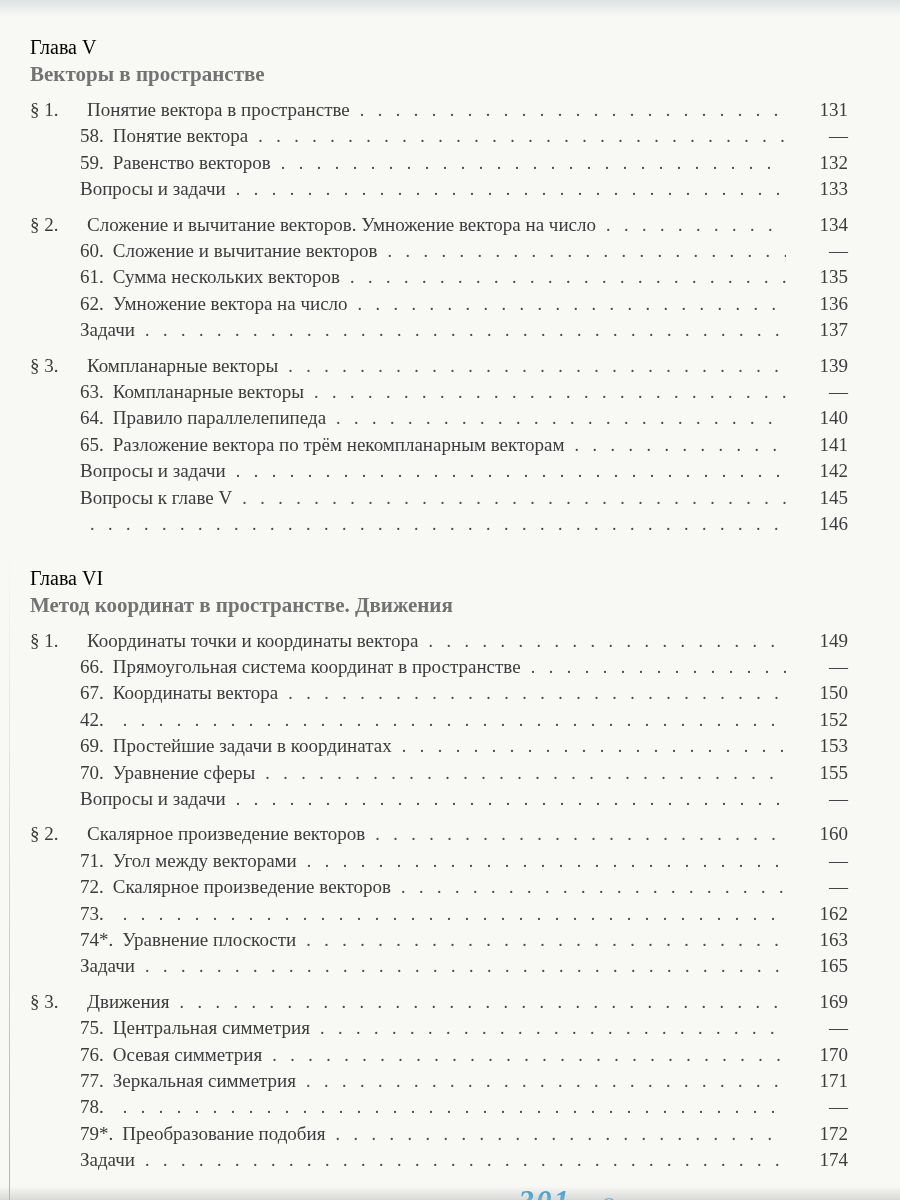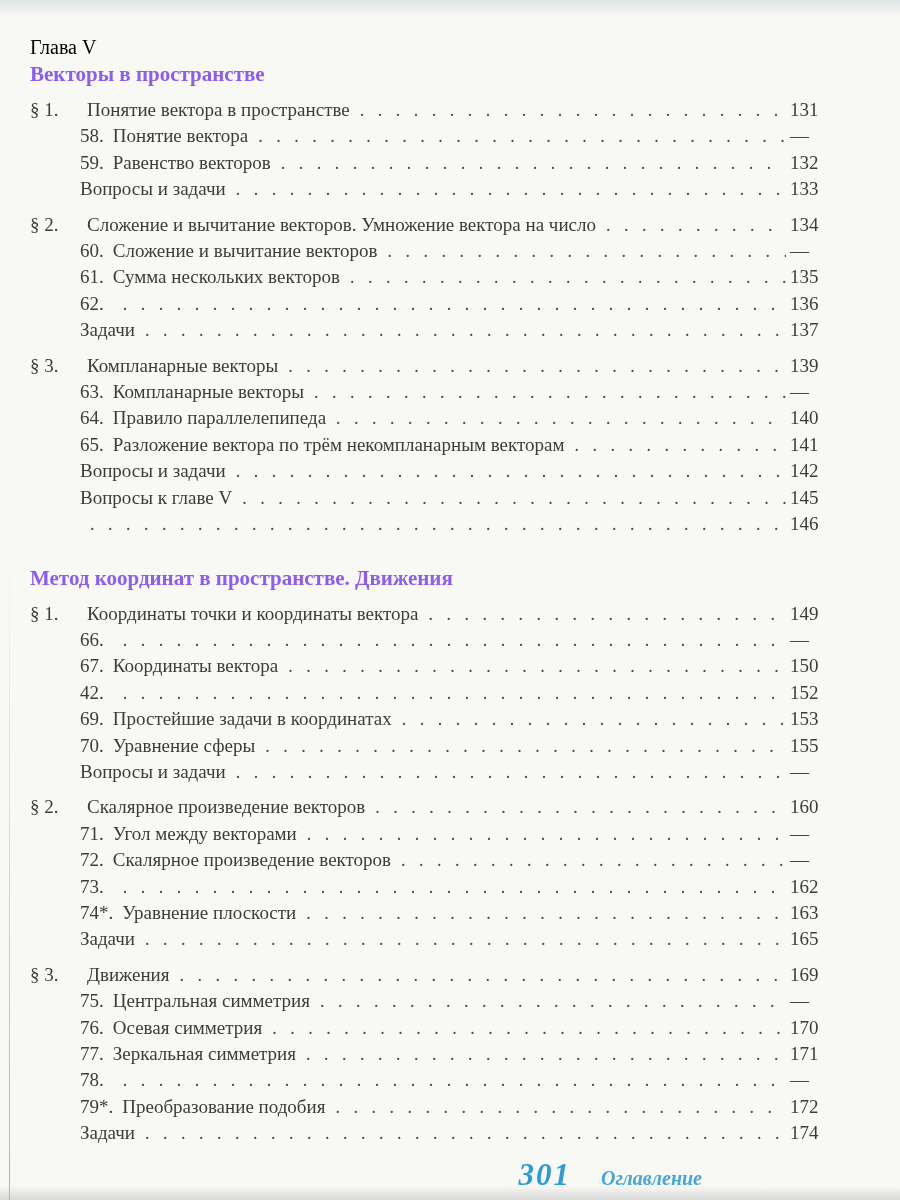--- a/index.html
+++ b/index.html
@@ -16,39 +16,39 @@
     background: linear-gradient(180deg, rgba(198,210,214,.55), rgba(198,210,214,0)); pointer-events:none; }
   .scan-bottom { position:absolute; left:0; bottom:0; right:0; height:14px;
     background: linear-gradient(0deg, rgba(185,188,186,.5), rgba(185,188,186,0)); pointer-events:none; }
   .scan-edge { position:absolute; left:9px; top:0; bottom:0; width:1px;
     background: linear-gradient(180deg, rgba(150,155,158,0) 45%, rgba(150,155,158,.35) 72%, rgba(115,120,124,.55) 100%);
     pointer-events:none; }
 
   .page { padding: 34px 52px 0 30px; }
 
   .ch-label { font-size: 20px; color: #000000; line-height: 26px; }
-  .ch-title { font-size: 21px; font-weight: bold; color: #8b5cf6; line-height: 26px; margin: 1px 0 10px; }
+  .ch-title { font-size: 21px; font-weight: bold; color: #737373; line-height: 26px; margin: 1px 0 10px; }
 
   .chapter + .chapter { margin-top: 27px; }
   .group { margin-top: 9px; }
 
   .row { display: flex; align-items: baseline; font-size: 19px; line-height: 25.4px; }
   .row .num { flex-shrink: 0; white-space: nowrap; }
   .row.section .num { min-width: 57px; }
   .row.sub { margin-left: 50px; }
   .row.sub .num { margin-right: 9px; }
   .row .txt { flex-shrink: 0; white-space: nowrap; }
   .row .dots {
     flex: 1 1 0; min-width: 0;
     overflow: hidden; white-space: nowrap;
     letter-spacing: 4.5px; font-size: 18px;
     color: #4b4b4d;
     margin: 0 4px 0 10px;
   }
-  .row .pg { flex-shrink: 0; width: 58px; white-space: nowrap; }
+  .row .pg { flex-shrink: 0; width: 58px; text-align: right; white-space: nowrap; }
 
   .footer {
     display: flex; align-items: baseline; justify-content: flex-end;
     gap: 30px; padding-right: 146px; margin-top: 10px;
   }
   .folio-num {
     font-size: 31px; font-weight: bold; font-style: italic;
     color: #2b9cd8; letter-spacing: 2px;
   }
   .folio-label {
@@ -107,20 +107,21 @@
             <span class="pg">—</span>
           </div>
           <div class="row sub">
             <span class="num">61.</span>
             <span class="txt">Сумма нескольких векторов</span>
             <span class="dots">. . . . . . . . . . . . . . . . . . . . . . . . . . . . . . . . . . . . . . . . . . . . . . . . . . . . . . . . . . . . . . . . . . . . . . . . . . . . . . . . . . . . . . . . . . </span>
             <span class="pg">135</span>
           </div>
           <div class="row sub">
             <span class="num">62.</span>
+            <span class="txt">Умножение вектора на число</span>
             <span class="dots">. . . . . . . . . . . . . . . . . . . . . . . . . . . . . . . . . . . . . . . . . . . . . . . . . . . . . . . . . . . . . . . . . . . . . . . . . . . . . . . . . . . . . . . . . . </span>
             <span class="pg">136</span>
           </div>
           <div class="row sub">
             <span class="txt">Задачи</span>
             <span class="dots">. . . . . . . . . . . . . . . . . . . . . . . . . . . . . . . . . . . . . . . . . . . . . . . . . . . . . . . . . . . . . . . . . . . . . . . . . . . . . . . . . . . . . . . . . . </span>
             <span class="pg">137</span>
           </div>
         </div>
         <div class="group">
@@ -158,30 +159,32 @@
             <span class="dots">. . . . . . . . . . . . . . . . . . . . . . . . . . . . . . . . . . . . . . . . . . . . . . . . . . . . . . . . . . . . . . . . . . . . . . . . . . . . . . . . . . . . . . . . . . </span>
             <span class="pg">145</span>
           </div>
           <div class="row sub">
             <span class="dots">. . . . . . . . . . . . . . . . . . . . . . . . . . . . . . . . . . . . . . . . . . . . . . . . . . . . . . . . . . . . . . . . . . . . . . . . . . . . . . . . . . . . . . . . . . </span>
             <span class="pg">146</span>
           </div>
         </div>
       </section>
       <section class="chapter">
+        <div class="ch-label">Глава VI</div>
         <div class="ch-title">Метод координат в пространстве. Движения</div>
         <div class="group">
           <div class="row section">
             <span class="num">§ 1.</span>
             <span class="txt">Координаты точки и координаты вектора</span>
             <span class="dots">. . . . . . . . . . . . . . . . . . . . . . . . . . . . . . . . . . . . . . . . . . . . . . . . . . . . . . . . . . . . . . . . . . . . . . . . . . . . . . . . . . . . . . . . . . </span>
             <span class="pg">149</span>
           </div>
           <div class="row sub">
             <span class="num">66.</span>
+            <span class="txt">Прямоугольная система координат в пространстве</span>
             <span class="dots">. . . . . . . . . . . . . . . . . . . . . . . . . . . . . . . . . . . . . . . . . . . . . . . . . . . . . . . . . . . . . . . . . . . . . . . . . . . . . . . . . . . . . . . . . . </span>
             <span class="pg">—</span>
           </div>
           <div class="row sub">
             <span class="num">67.</span>
             <span class="txt">Координаты вектора</span>
             <span class="dots">. . . . . . . . . . . . . . . . . . . . . . . . . . . . . . . . . . . . . . . . . . . . . . . . . . . . . . . . . . . . . . . . . . . . . . . . . . . . . . . . . . . . . . . . . . </span>
             <span class="pg">150</span>
           </div>
           <div class="row sub">

